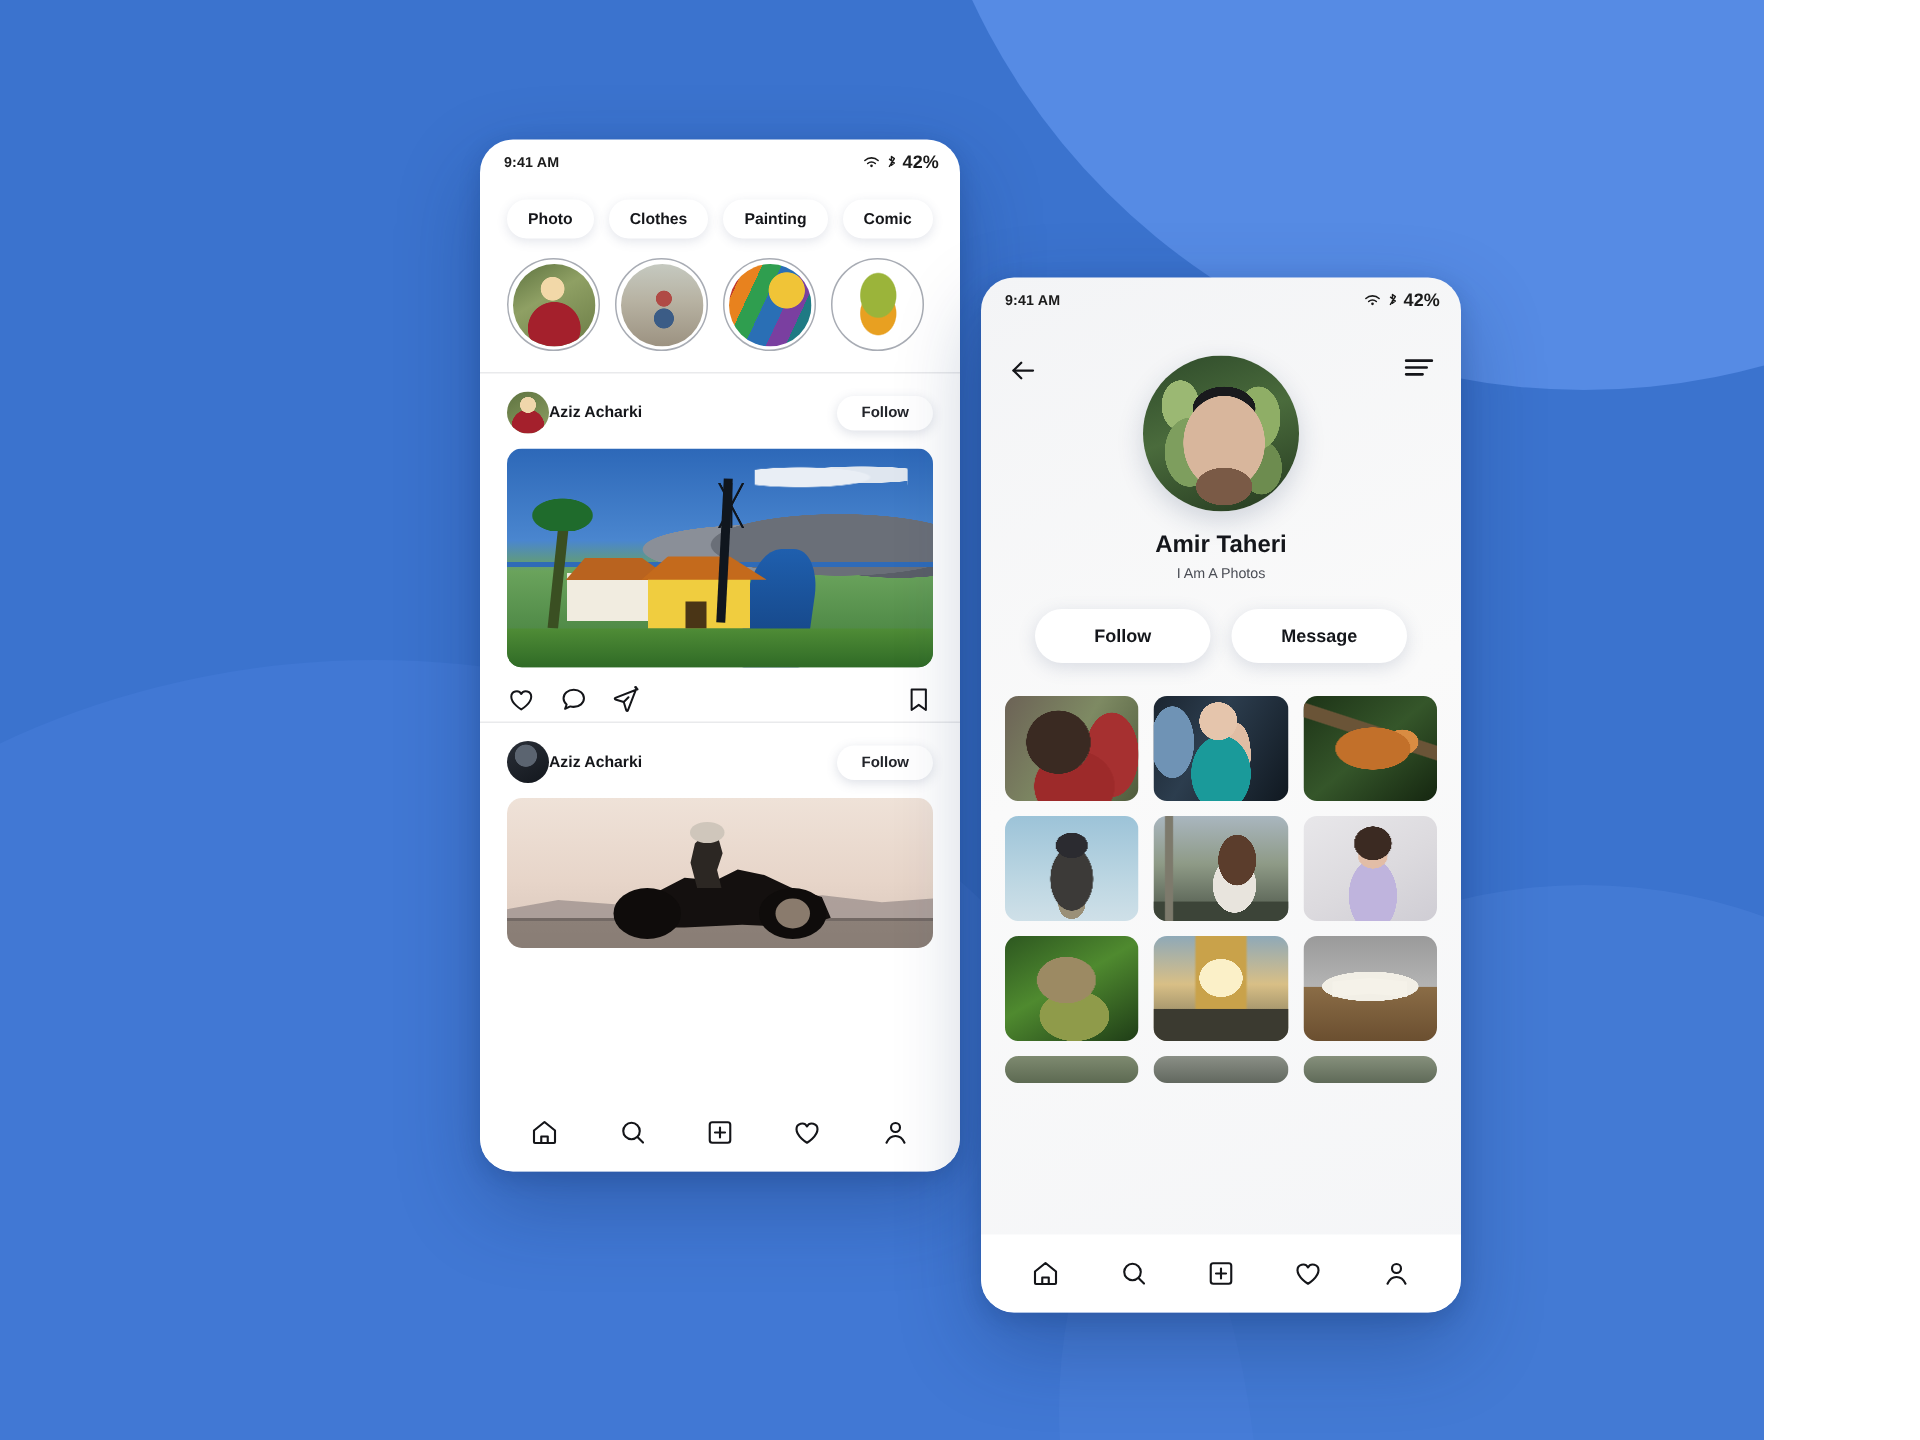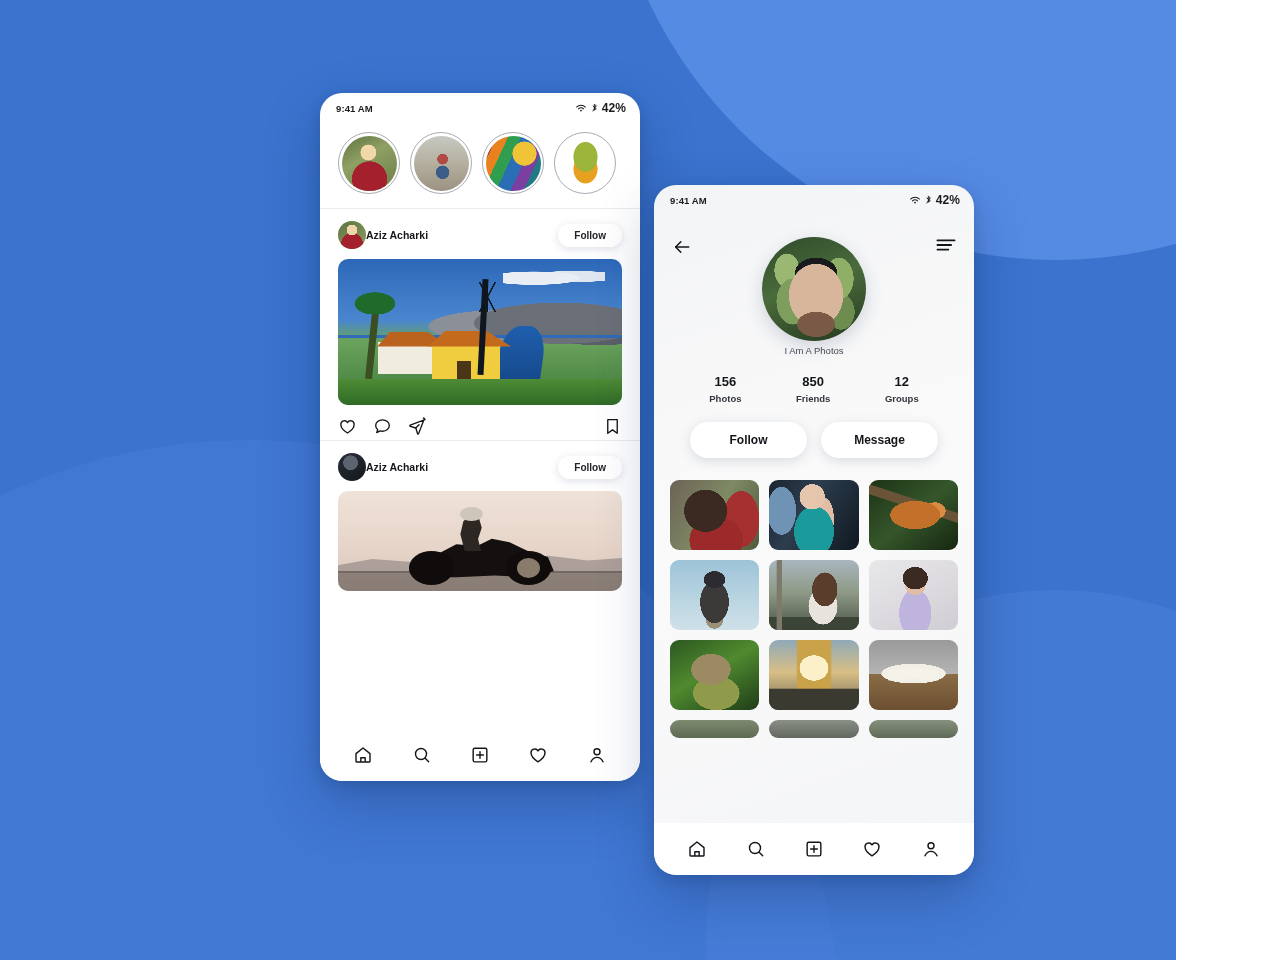--- a/index.html
+++ b/index.html
@@ -175,20 +175,26 @@
           <path d="M2.1 4.7a8.6 8.6 0 0111.8 0" stroke="#1b1b1b" stroke-width="1.4" fill="none" stroke-linecap="round"></path>
         </svg>
         <svg width="7" height="11" viewBox="0 0 8 12">
           <path d="M2 3l4 3.2-2.2 1.7V1.2l2.2 1.7L2 9.2" stroke="#1b1b1b" stroke-width="1.1" fill="none" stroke-linejoin="round"></path>
         </svg>
         <span class="status-pct">42%</span>
       </span>
     </div>
 
 
+    <div class="chips">
+      <div class="chip">Photo</div>
+      <div class="chip">Clothes</div>
+      <div class="chip">Painting</div>
+      <div class="chip">Comic</div>
+    </div>
 
     <div class="stories">
       <div class="story">
         <div class="story-inner">
           <div class="img" style="background:
              radial-gradient(circle at 48% 30%, #f2d8a8 0 16%, transparent 17%),
              radial-gradient(circle at 50% 78%, #a4202c 0 34%, transparent 35%),
              linear-gradient(150deg,#5e7340 0%,#8fa064 40%,#6b7c46 100%);"></div>
         </div>
       </div>
@@ -403,36 +409,23 @@
         </div>
       </div>
 
       <div class="icon-btn" style="margin-top:16px;">
         <svg width="20" height="16" viewBox="0 0 22 16">
           <path d="M1.6 3h18.8M1.6 8h15M1.6 13h12" stroke="#141519" stroke-width="2" stroke-linecap="round"></path>
         </svg>
       </div>
     </div>
 
+    <div class="profile-name">Amir Taheri</div>
     <div class="profile-bio">I Am A Photos</div>
 
-    <div class="stats">
-      <div class="stat">
-        <div class="stat-value">156</div>
-        <div class="stat-label">Photos</div>
-      </div>
-      <div class="stat">
-        <div class="stat-value">850</div>
-        <div class="stat-label">Friends</div>
-      </div>
-      <div class="stat">
-        <div class="stat-value">12</div>
-        <div class="stat-label">Groups</div>
-      </div>
-    </div>
 
     <div class="profile-btns">
       <div class="pbtn">Follow</div>
       <div class="pbtn">Message</div>
     </div>
 
     <div class="grid">
       <div class="cell">
         <div class="img" style="background:linear-gradient(120deg,#6c6256 0%,#7e8a63 50%,#4f5b3c 100%);"></div>
         <div class="img" style="background:

